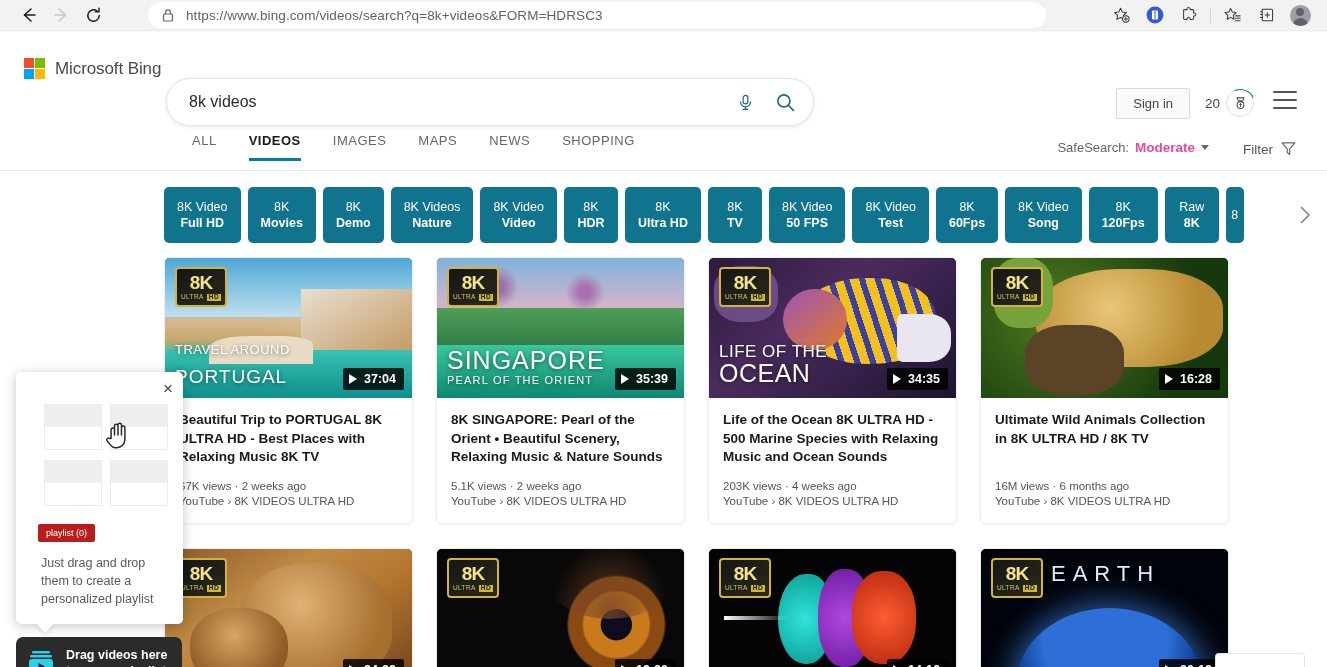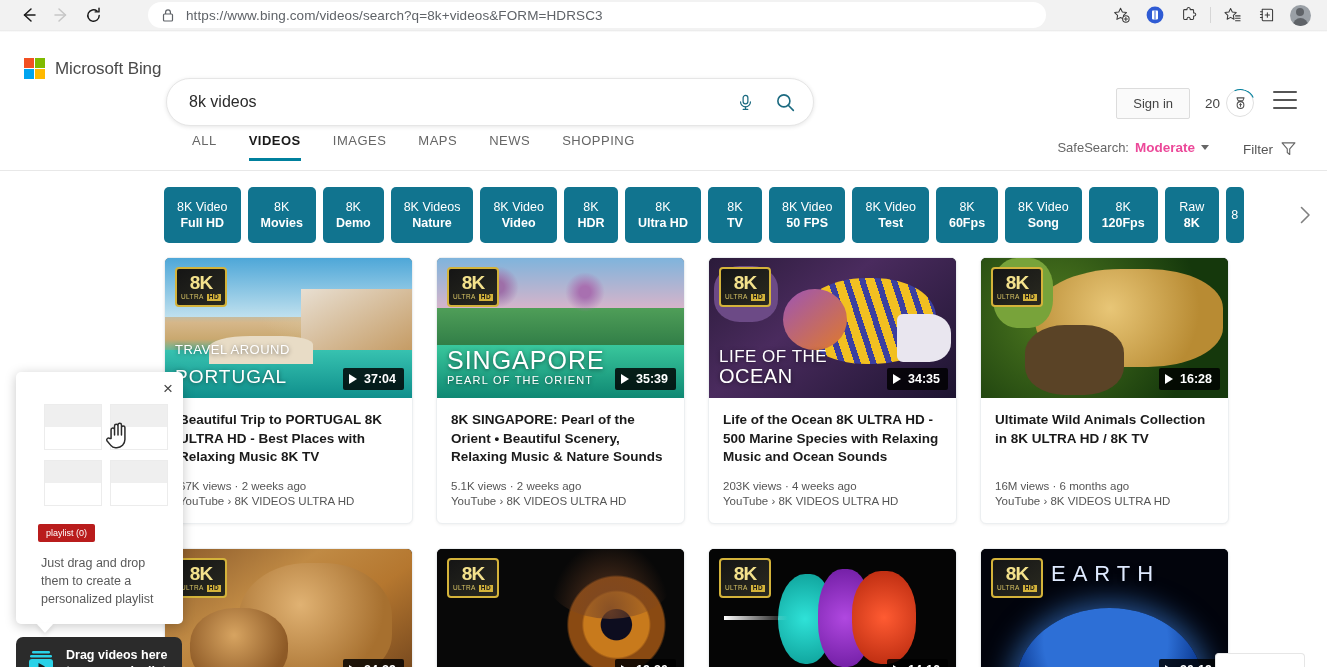--- a/index.html
+++ b/index.html
@@ -652,21 +652,21 @@
           </div>
           <div class="badge8k">
             <span class="k">8K</span>
             <span class="uh">
               <span>ULTRA</span>
               <span class="hd">HD</span>
             </span>
           </div>
           <div class="thumb-title">
             <div style="font-size:17px;letter-spacing:0.5px;">LIFE OF THE</div>
-            <div style="font-size:20px;letter-spacing:0.5px;margin-top:1px;">OCEAN</div>
+            <div style="font-size:25px;letter-spacing:0.5px;margin-top:1px;">OCEAN</div>
           </div>
           <div class="duration">
             <span class="play-tri"></span>
             <span>34:35</span>
           </div>
         </div>
         <div class="card-body">
           <div class="card-title">Life of the Ocean 8K ULTRA HD - 500 Marine Species with Relaxing Music and Ocean Sounds</div>
           <div class="card-meta">203K views · 4 weeks ago</div>
           <div class="card-src">YouTube › 8K VIDEOS ULTRA HD</div>

